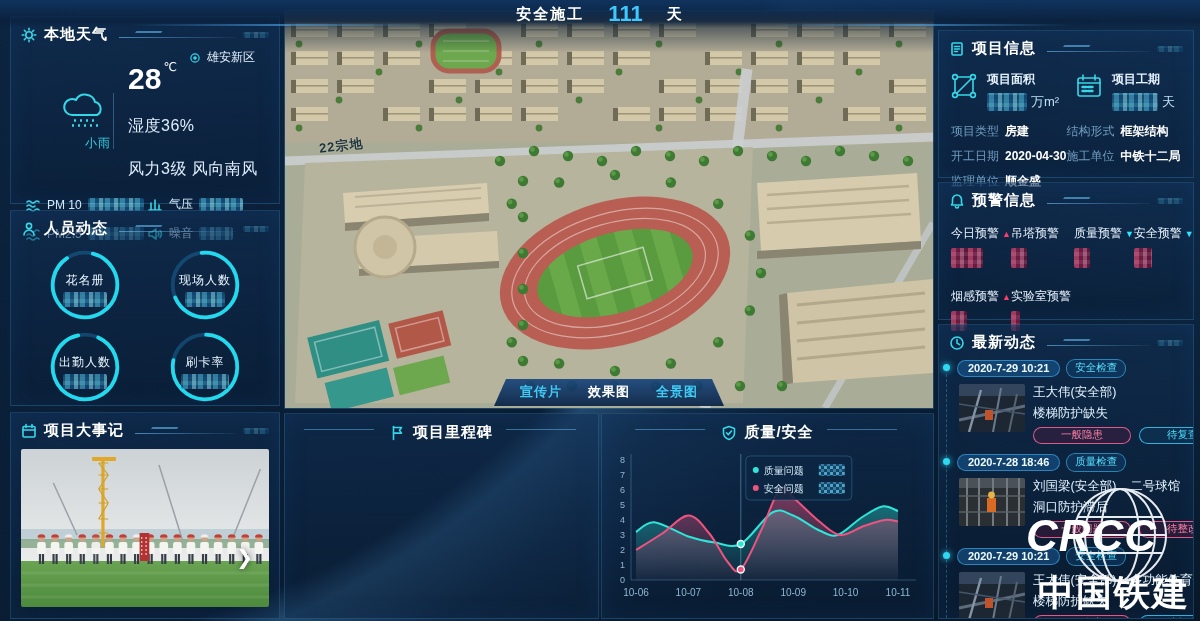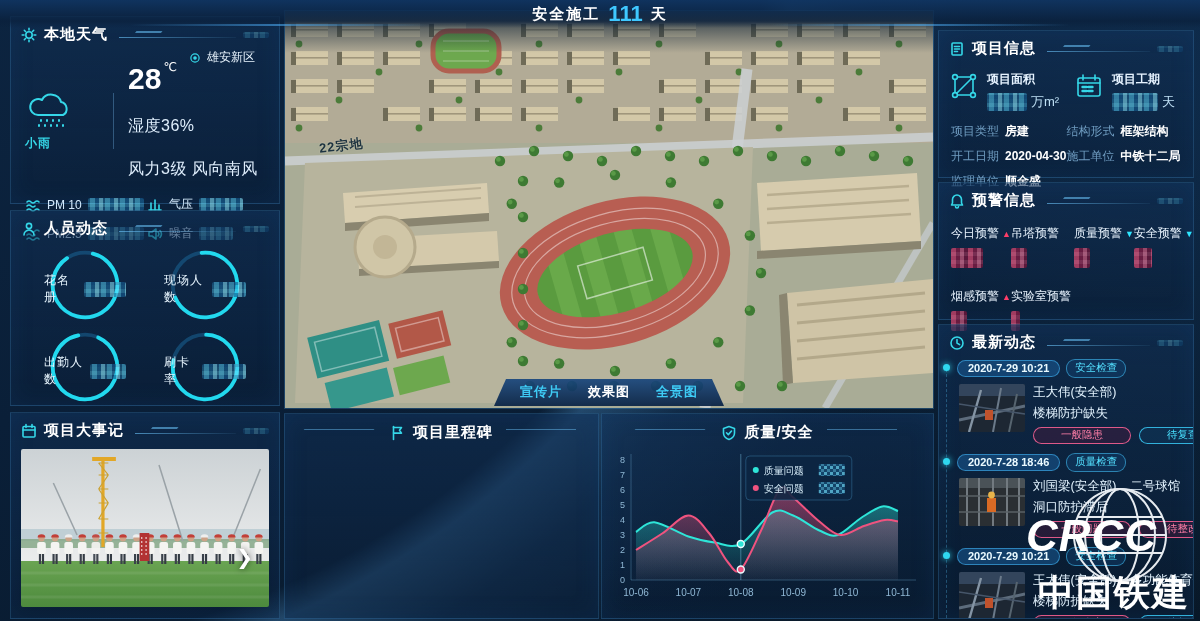--- a/index.html
+++ b/index.html
@@ -11,21 +11,21 @@
       linear-gradient(160deg,#0c2440 0%,#0a1f38 40%,#081828 100%);
     color:#e8f4ff;}
   
   .topbar{position:absolute;left:0;top:0;width:100%;height:28px;
     background:linear-gradient(180deg,rgba(16,52,96,.95),rgba(10,32,60,.75) 75%,rgba(10,32,60,0));
     display:flex;align-items:center;justify-content:center;gap:8px;z-index:30;}
   .topbar::before,.topbar::after{content:'';position:absolute;top:24px;height:2px;width:300px;
     background:linear-gradient(90deg,transparent,rgba(80,180,255,.55),transparent);}
   .topbar::before{left:130px}.topbar::after{right:130px}
   .topbar .t1{font-size:15px;font-weight:bold;letter-spacing:2px;color:#fff;}
-  .topbar .days{font-size:22px;font-weight:bold;color:#3fc8ff;line-height:1;margin:0 0;}
+  .topbar .days{font-size:22px;font-weight:bold;color:#3fc8ff;line-height:1;margin:0 16px;}
   .deco-px{display:inline-block;height:6px;border-radius:1px;opacity:.45;}
   
   .panel{position:absolute;background:linear-gradient(180deg,rgba(17,47,84,.58),rgba(10,30,56,.42));
     border:1px solid rgba(70,150,210,.25);box-shadow:inset 0 0 22px rgba(20,80,140,.18);}
   .p-head{position:relative;display:flex;align-items:center;gap:7px;padding:8px 10px 5px;}
   .p-head .ttl{font-size:15px;font-weight:bold;color:#fff;letter-spacing:1px;white-space:nowrap;}
   .p-head .hline{flex:1;height:10px;margin-left:4px;position:relative;}
   .p-head .hline::before{content:'';position:absolute;left:0;right:0;top:7px;height:1px;
     background:linear-gradient(90deg,rgba(110,200,255,.6),rgba(110,200,255,.06));}
   .p-head .hline::after{content:'';position:absolute;left:14px;top:1px;width:26px;height:7px;
@@ -37,36 +37,36 @@
      repeating-linear-gradient(90deg, rgba(110,230,255,.08) 0 2px, rgba(110,230,255,.38) 2px 7px, rgba(30,120,180,.18) 7px 11px, rgba(160,245,255,.45) 11px 15px),
      repeating-linear-gradient(0deg, rgba(18,80,130,.55) 0 4px, rgba(90,210,250,.34) 4px 8px, rgba(40,150,210,.28) 8px 12px);}
   .px-red{background:
      repeating-linear-gradient(90deg, rgba(255,96,135,.48) 0 5px, rgba(150,30,70,.4) 5px 9px, rgba(255,135,165,.42) 9px 13px, rgba(120,18,52,.35) 13px 17px),
      repeating-linear-gradient(0deg, rgba(125,22,62,.55) 0 4px, rgba(255,96,135,.36) 4px 8px);}
   
   #weather{left:10px;top:16px;width:268px;height:186px;}
   .loc{position:absolute;right:24px;top:32px;display:flex;align-items:center;gap:4px;
     font-size:12px;color:#eaf6ff;}
   .w-main{display:flex;align-items:center;padding:12px 6px 6px 14px;}
-  .w-icon-col{width:86px;text-align:left;font-weight:bold;}
+  .w-icon-col{width:86px;text-align:right;}
   .w-cond{font-size:12px;color:#35d7e8;margin-top:2px;letter-spacing:1px;}
   .w-div{width:1px;height:56px;background:rgba(120,190,240,.35);margin:0 14px 0 2px;}
   .w-temp{font-size:30px;font-weight:bold;color:#fff;line-height:1;}
   .w-temp sup{font-size:12px;font-weight:normal;vertical-align:18px;margin-left:2px;}
   .w-line{font-size:16px;color:#dfeefc;margin-top:22px;letter-spacing:.5px;}
   .w-metrics{display:grid;grid-template-columns:1fr 1fr;grid-row-gap:12px;padding:10px 10px 0 14px;}
   .w-metric{display:flex;align-items:center;gap:6px;font-size:12px;color:#d4eafc;}
   
   #personnel{left:10px;top:210px;width:268px;height:194px;}
   .rings{display:grid;grid-template-columns:1fr 1fr;grid-row-gap:8px;padding:6px 14px 0;}
   .ring{position:relative;width:82px;height:74px;margin:0 auto;}
   .ring svg{position:absolute;left:3px;top:-2px;}
   .ring-track{stroke:rgba(26,100,150,.55);stroke-width:4;fill:none;}
   .ring-arc{stroke:#22d9ee;stroke-width:4;fill:none;stroke-linecap:round;transform-box:fill-box;transform-origin:center;}
-  .ring-inner{position:absolute;inset:6px 0 0 0;display:flex;align-items:center;justify-content:center;gap:3px;}
+  .ring-inner{position:absolute;inset:6px 0 0 0;display:flex;flex-direction:column;align-items:center;justify-content:center;gap:3px;}
   .ring-label{font-size:12px;color:#e8f6ff;letter-spacing:1px;}
   
   #events{left:10px;top:412px;width:268px;height:205px;}
   .photo-wrap{position:relative;margin:4px 10px 0 10px;height:158px;border-radius:2px;overflow:hidden;}
   .next-arrow{position:absolute;right:16px;top:96px;font-size:20px;color:#fff;z-index:5;
     text-shadow:0 0 6px rgba(0,0,0,.6);cursor:pointer;font-weight:bold;}
   
   #viewer{position:absolute;left:284px;top:10px;width:648px;height:397px;
     border:1px solid rgba(80,170,230,.28);overflow:hidden;}
   #viewer svg.scene{position:absolute;inset:0;}

